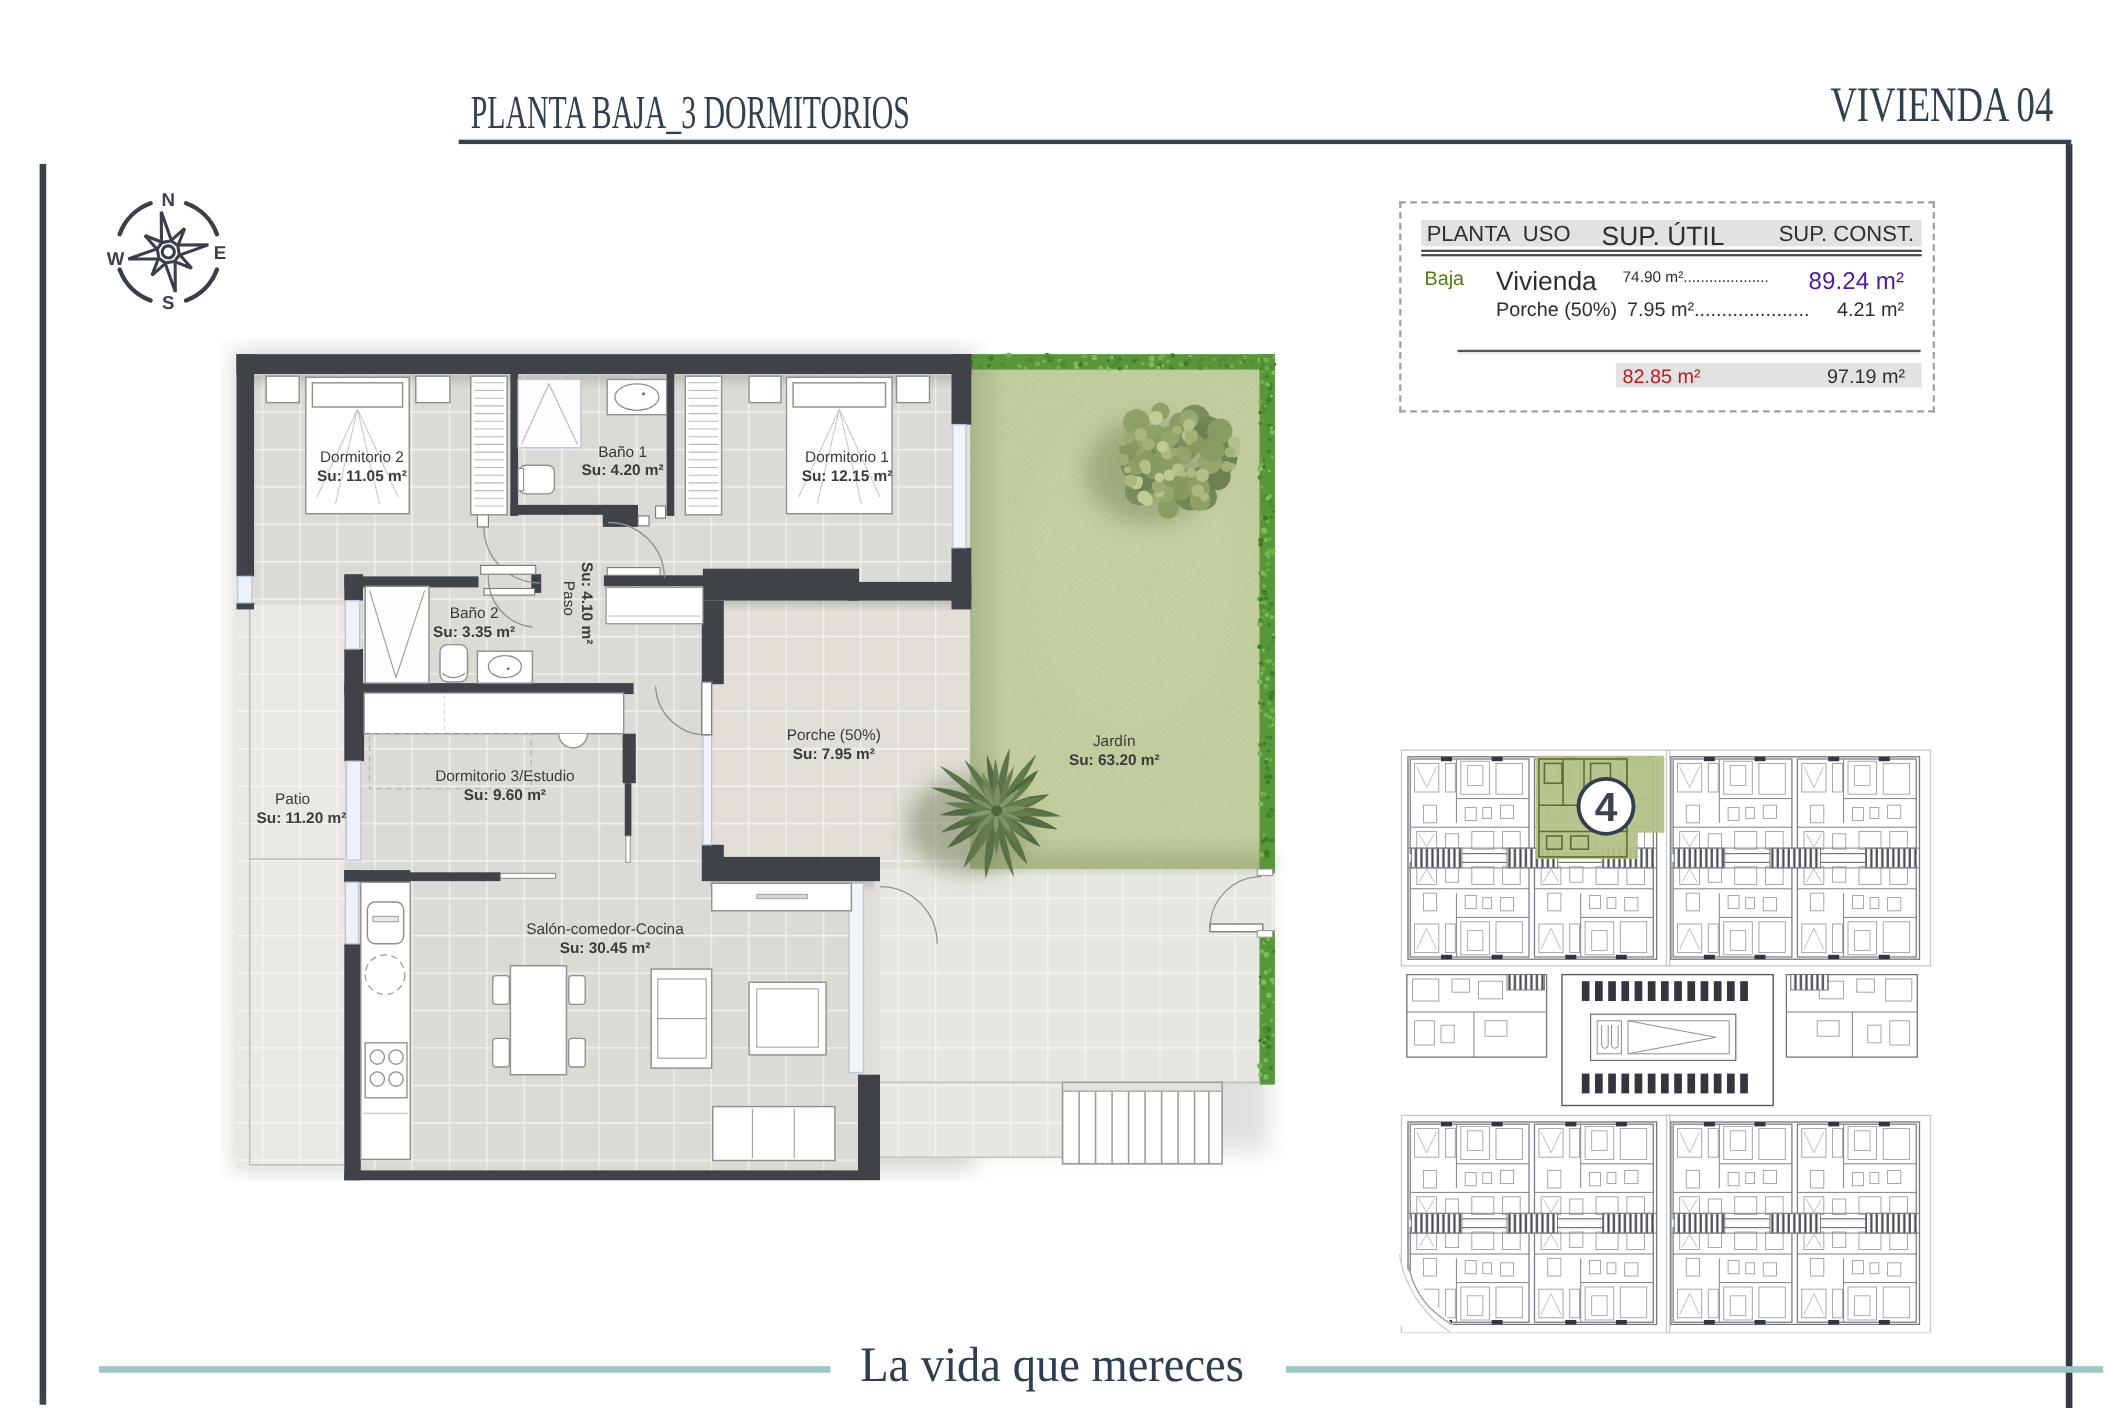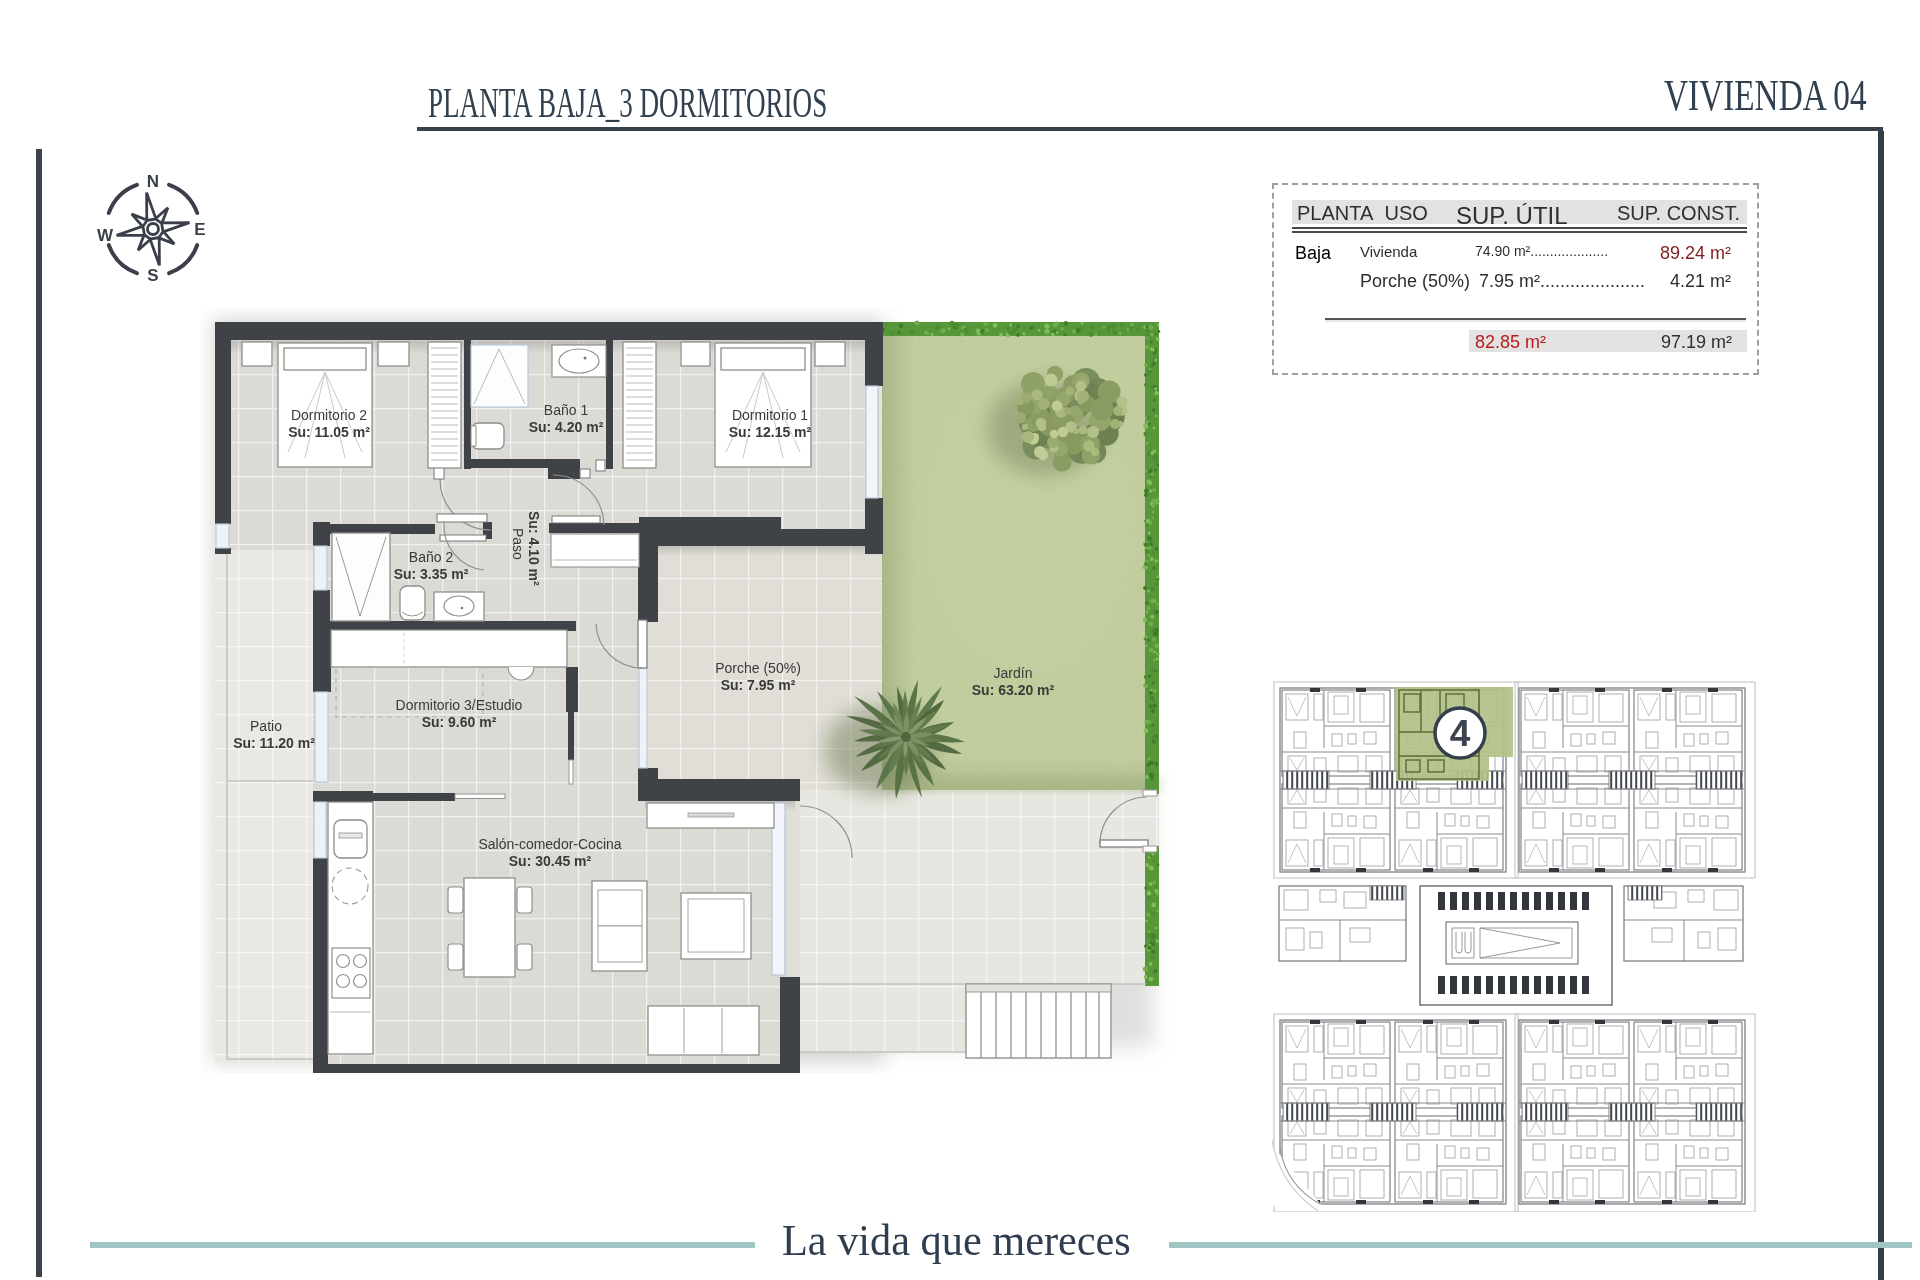--- a/index.html
+++ b/index.html
@@ -38,24 +38,24 @@
 </svg>
 </div>
 
 <div class="abs" style="left:1272px;top:183px;width:483px;height:188px;border:2px dashed #9aa0a4;"></div>
 <div class="abs" style="left:1292px;top:200px;width:455px;height:24px;background:#e2e2e2;"></div>
 <div class="abs" style="left:1297px;top:202px;font-size:20px;color:#2e2e2e;">PLANTA&nbsp;&nbsp;USO</div>
 <div class="abs" style="left:1456px;top:202px;font-size:24px;color:#2e2e2e;">SUP. ÚTIL</div>
 <div class="abs" style="right:180px;top:202px;font-size:20px;color:#2e2e2e;">SUP. CONST.</div>
 <div class="abs" style="left:1292px;top:227px;width:455px;height:2px;background:#4a4a4a;"></div>
 <div class="abs" style="left:1292px;top:231px;width:455px;height:2px;background:#4a4a4a;"></div>
-<div class="abs" style="left:1295px;top:243px;font-size:18px;color:#000000;">Baja</div>
-<div class="abs" style="left:1360px;top:243px;font-size:15px;color:#2e2e2e;">Vivienda</div>
+<div class="abs" style="left:1295px;top:243px;font-size:18px;color:#4d7c0f;">Baja</div>
+<div class="abs" style="left:1360px;top:243px;font-size:24px;color:#2e2e2e;">Vivienda</div>
 <div class="abs" style="left:1475px;top:243px;font-size:14px;color:#2e2e2e;">74.90 m²....................</div>
-<div class="abs" style="right:189px;top:243px;font-size:18px;color:#7f1d1d;">89.24 m²</div>
+<div class="abs" style="right:189px;top:243px;font-size:22px;color:#4c1d95;">89.24 m²</div>
 <div class="abs" style="left:1360px;top:271px;font-size:18px;color:#2e2e2e;">Porche (50%)</div>
 <div class="abs" style="left:1479px;top:271px;font-size:18px;color:#2e2e2e;text-align:center;">7.95 m².....................</div>
 <div class="abs" style="right:189px;top:271px;font-size:18px;color:#2e2e2e;">4.21 m²</div>
 <div class="abs" style="left:1325px;top:318px;width:421px;height:2px;background:#555;"></div>
 <div class="abs" style="left:1325px;top:320px;width:421px;height:2px;background:#e8e8e8;"></div>
 <div class="abs" style="left:1469px;top:330px;width:278px;height:22px;background:#e2e2e2;"></div>
 <div class="abs" style="left:1475px;top:332px;font-size:18px;color:#b91c1c;">82.85 m²</div>
 <div class="abs" style="right:188px;top:332px;font-size:18px;color:#2e2e2e;">97.19 m²</div>
 
 <div class="abs" style="left:200px;top:308px;width:975px;height:765px;">

